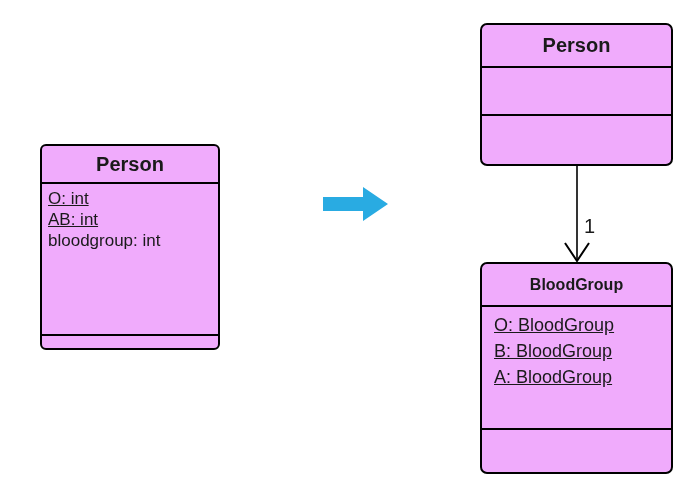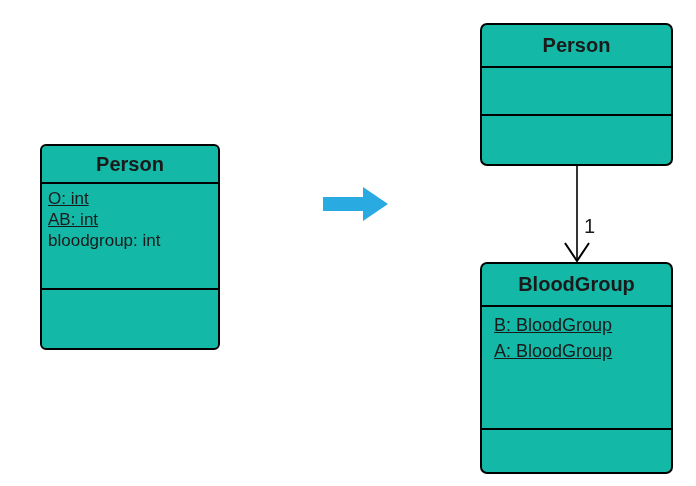--- a/index.html
+++ b/index.html
@@ -12,21 +12,21 @@
     position: relative;
     width: 696px;
     height: 486px;
     background: #ffffff;
     overflow: hidden;
   }
   
   .uml-class {
     position: absolute;
     box-sizing: border-box;
-    background: #14b8a6;
+    background: #f0abfc;
     border: 2px solid #000000;
     border-radius: 7px;
     display: flex;
     flex-direction: column;
     color: #1a1a1a;
   }
   .uml-title {
     box-sizing: border-box;
     border-bottom: 2px solid #000000;
     font-weight: bold;
@@ -44,30 +44,30 @@
   }
   .uml-methods {
     flex: 1 1 auto;
   }
   .attr-row { white-space: nowrap; }
   .attr-row.underline { text-decoration: underline; }
 
   
   .class-before { left: 40px; top: 144px; width: 180px; height: 206px; border-radius: 6px; }
   .class-before .uml-title { height: 38px; font-size: 20px; }
-  .class-before .uml-attrs { height: 106px; padding: 4px 4px 0 6px; font-size: 17px; line-height: 21px; }
+  .class-before .uml-attrs { height: 152px; padding: 4px 4px 0 6px; font-size: 17px; line-height: 21px; }
 
   
   .class-after-person { left: 480px; top: 23px; width: 193px; height: 143px; }
   .class-after-person .uml-title { height: 43px; font-size: 20px; }
   .class-after-person .uml-attrs { height: 48px; }
 
   
   .class-bloodgroup { left: 480px; top: 262px; width: 193px; height: 212px; }
-  .class-bloodgroup .uml-title { height: 43px; font-size: 20px; }
+  .class-bloodgroup .uml-title { height: 43px; font-size: 16px; }
   .class-bloodgroup .uml-attrs { height: 123px; padding: 5px 4px 0 12px; font-size: 18px; line-height: 26px; }
 
   
   .transform-arrow { position: absolute; left: 320px; top: 184px; }
   .assoc-arrow { position: absolute; left: 557px; top: 165px; }
   .assoc-label { font-size: 20px; fill: #1a1a1a; font-family: "Liberation Sans", "DejaVu Sans", sans-serif; }
 </style>
 </head>
 <body>
 
@@ -95,19 +95,20 @@
 
   <svg class="assoc-arrow" width="50" height="100" viewBox="0 0 50 100">
     <line x1="20" y1="0" x2="20" y2="96" stroke="#000000" stroke-width="1.6"></line>
     <polyline points="8,78 20,96 32,78" fill="none" stroke="#000000" stroke-width="2"></polyline>
     <text class="assoc-label" x="27" y="68">1</text>
   </svg>
 
   <div class="uml-class class-bloodgroup">
     <div class="uml-title">BloodGroup</div>
     <div class="uml-attrs">
+      <div class="attr-row underline">O: BloodGroup</div>
       <div class="attr-row underline">B: BloodGroup</div>
       <div class="attr-row underline">A: BloodGroup</div>
     </div>
     <div class="uml-methods"></div>
   </div>
 
 </div>
 
 </body></html>

